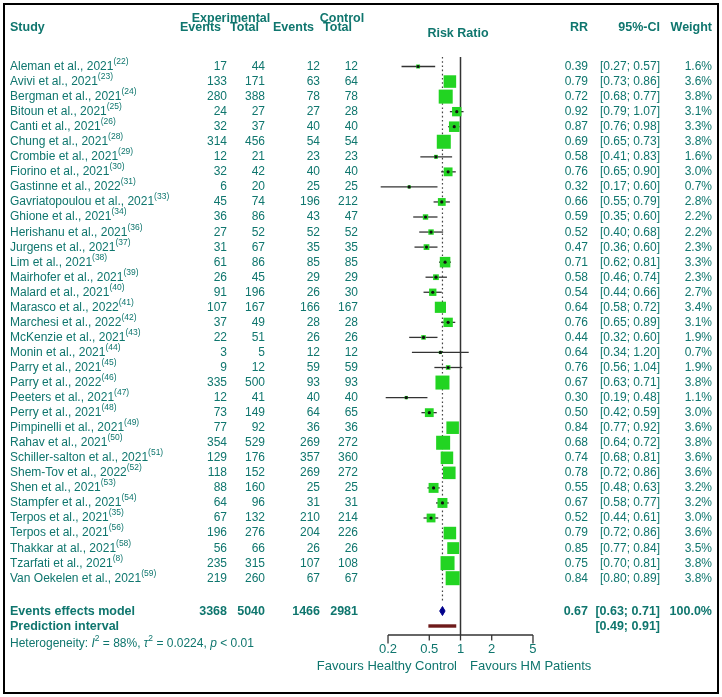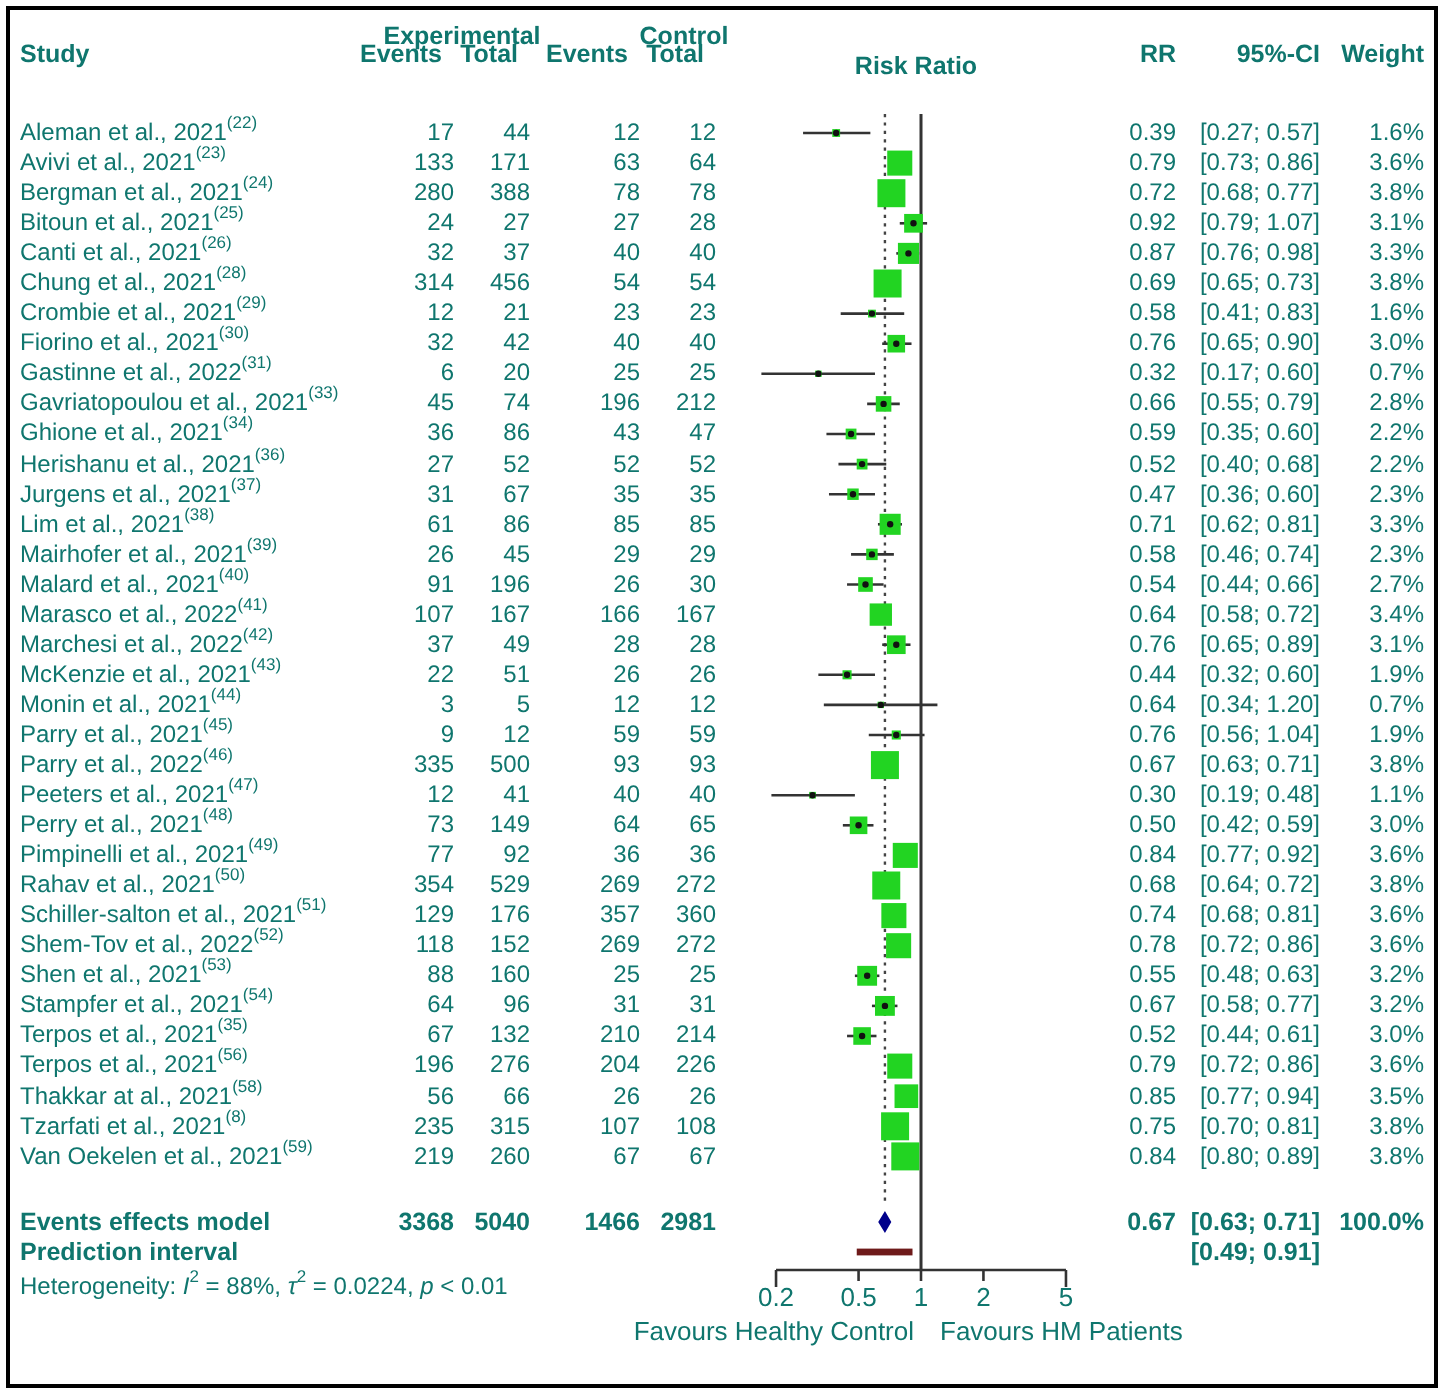--- a/index.html
+++ b/index.html
@@ -536,21 +536,21 @@
     </div>
 
     <div class="frow grid">
       <span class="c"><span class="nm">Thakkar at al., 2021</span><sup class="rf">(58)</sup></span>
       <span class="c n">56</span>
       <span class="c n">66</span>
       <span class="c n">26</span>
       <span class="c n">26</span>
       <span class="c"></span>
       <span class="c n">0.85</span>
-      <span class="c n">[0.77; 0.94]</span>
+      <span class="c n">[0.77; 0.84]</span>
       <span class="c n">3.5%</span>
     </div>
 
     <div class="frow grid">
       <span class="c"><span class="nm">Tzarfati et al., 2021</span><sup class="rf">(8)</sup></span>
       <span class="c n">235</span>
       <span class="c n">315</span>
       <span class="c n">107</span>
       <span class="c n">108</span>
       <span class="c"></span>

